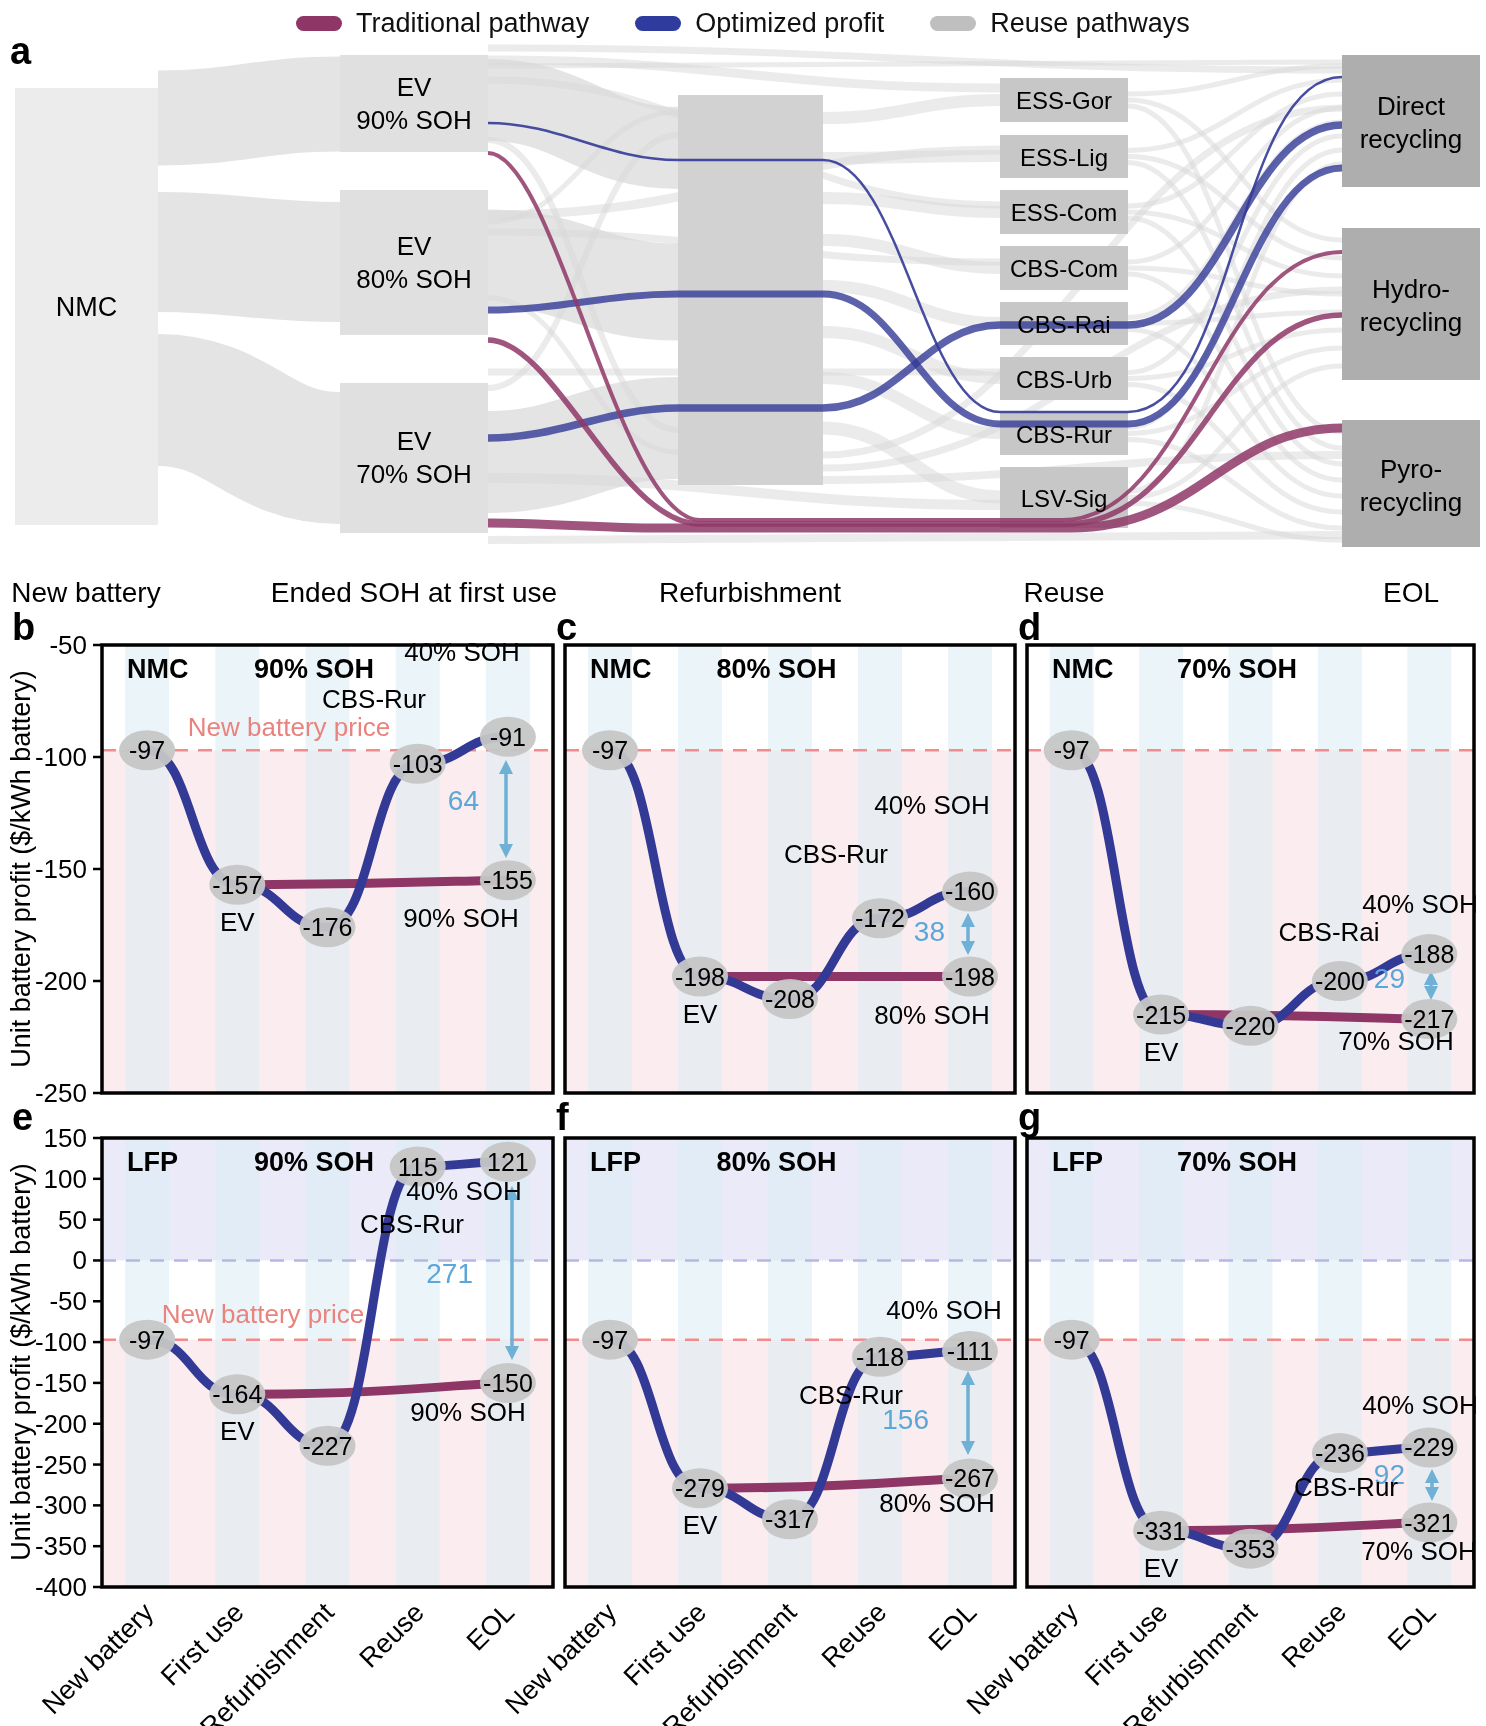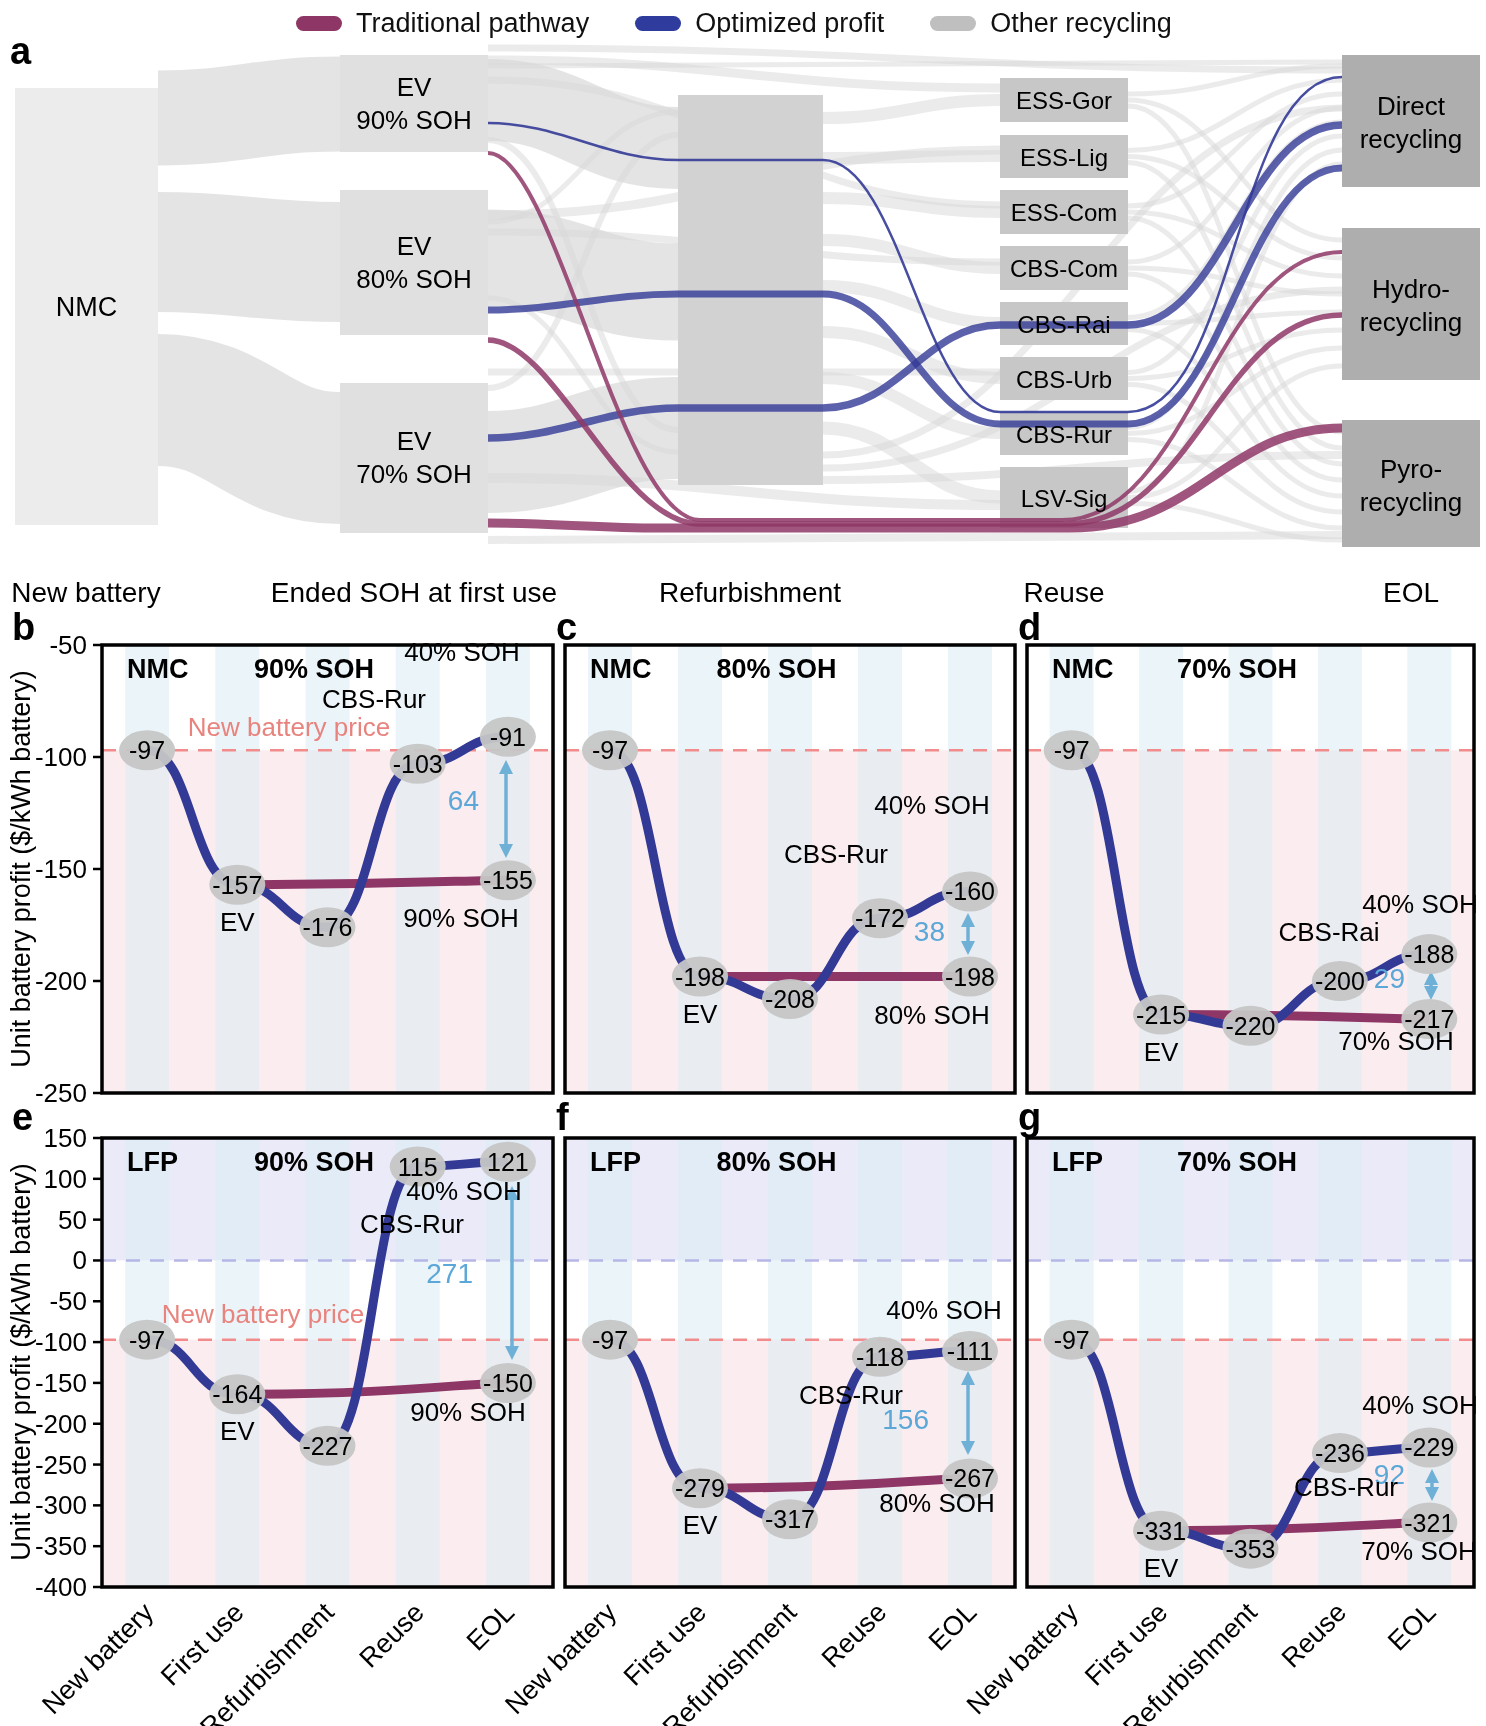--- a/index.html
+++ b/index.html
@@ -19,21 +19,21 @@
     <div class="legend-item">
       <span class="legend-swatch" style="background: rgb(142, 55, 102);"></span>
       <span class="legend-label">Traditional pathway</span>
     </div>
     <div class="legend-item">
       <span class="legend-swatch" style="background: rgb(47, 60, 158);"></span>
       <span class="legend-label">Optimized profit</span>
     </div>
     <div class="legend-item">
       <span class="legend-swatch" style="background: rgb(191, 191, 191);"></span>
-      <span class="legend-label">Other recycling</span>
+      <span class="legend-label">Reuse pathways</span>
     </div>
   </div>
 
   <svg id="main" width="1486" height="1726" viewBox="0 0 1486 1726">
     <g id="sankey-layer">
         <g>
           <path d="M158 118 C239.9 118 258.1 104 340 104" fill="none" stroke="#E3E3E3" stroke-width="95" opacity="0.95"></path>
           <path d="M158 252 C239.9 252 258.1 262 340 262" fill="none" stroke="#E3E3E3" stroke-width="120" opacity="0.95"></path>
           <path d="M158 400 C239.9 400 258.1 458 340 458" fill="none" stroke="#E3E3E3" stroke-width="132" opacity="0.95"></path>
           <path d="M488 100 C573.5 100 592.5 148 678 148" fill="none" stroke="#E3E3E3" stroke-width="82" opacity="0.95"></path>

